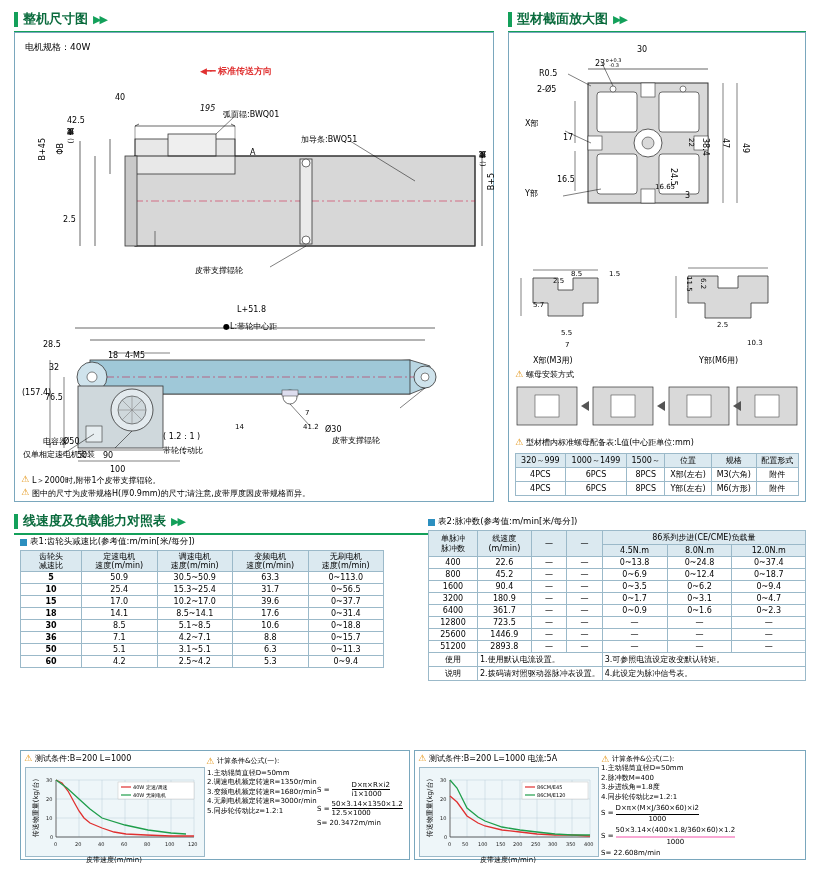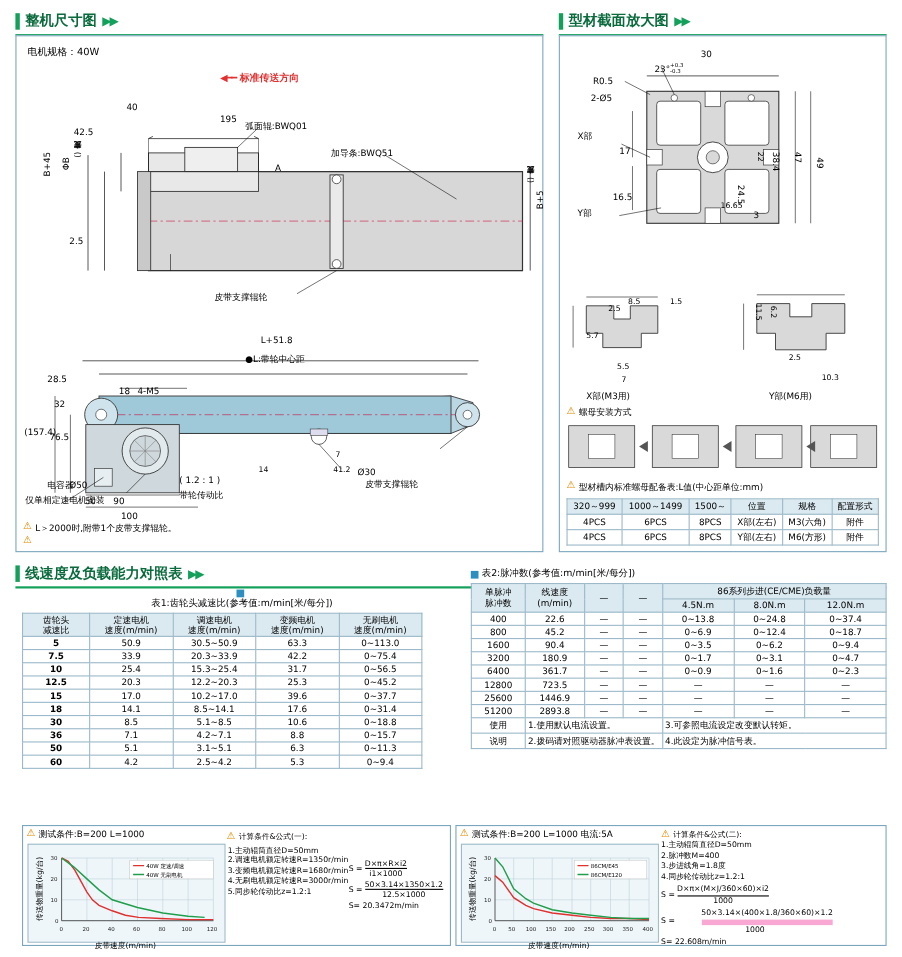--- a/index.html
+++ b/index.html
@@ -75,21 +75,21 @@
     <line x1="90" y1="58" x2="90" y2="93" stroke="#000" stroke-width="0.6"></line>
 
     <line x1="462" y1="75" x2="462" y2="165" stroke="#000" stroke-width="0.6"></line>
 
     <line x1="196" y1="53" x2="215" y2="35" stroke="#000" stroke-width="0.5"></line>
     <line x1="395" y1="100" x2="330" y2="60" stroke="#000" stroke-width="0.5"></line>
     <line x1="286" y1="165" x2="250" y2="186" stroke="#000" stroke-width="0.5"></line>
     <line x1="135" y1="165" x2="135" y2="150" stroke="#000" stroke-width="0.5"></line>
   </svg>
 
-  <div style="position:absolute;left:185px;top:71px;font-size:8px;">195</div>
+  <div style="position:absolute;left:185px;top:71px;font-size:8px;font-style:italic;">195</div>
   <div style="position:absolute;left:100px;top:60px;font-size:8px;">40</div>
   <div style="position:absolute;left:52px;top:83px;font-size:8px;">42.5</div>
   <div style="position:absolute;left:23px;top:105px;font-size:8px;writing-mode:vertical-rl;transform:rotate(180deg);">B+45</div>
   <div style="position:absolute;left:41px;top:110px;font-size:8px;writing-mode:vertical-rl;transform:rotate(180deg);">ΦB</div>
   <div style="position:absolute;left:51px;top:105px;font-size:7px;writing-mode:vertical-rl;transform:rotate(180deg);">(皮带宽度)</div>
   <div style="position:absolute;left:235px;top:115px;font-size:8px;">A</div>
   <div style="position:absolute;left:48px;top:182px;font-size:8px;">2.5</div>
   <div style="position:absolute;left:472px;top:140px;font-size:8px;writing-mode:vertical-rl;transform:rotate(180deg);">B+5</div>
   <div style="position:absolute;left:463px;top:128px;font-size:7px;writing-mode:vertical-rl;transform:rotate(180deg);">(皮带宽度)</div>
 
@@ -160,20 +160,21 @@
   <div style="position:absolute;left:28px;top:403px;font-size:8px;">电容器</div>
   <div style="position:absolute;left:8px;top:416px;font-size:8px;">仅单相定速电机安装</div>
 
   <div style="position:absolute;left:6px;top:440px;width:470px;">
     <div class="note">
       <span class="warn">⚠</span>
       <span>L＞2000时,附带1个皮带支撑辊轮。</span>
     </div>
     <div class="note">
       <span class="warn">⚠</span>
+      <span>图中的尺寸为皮带规格H(厚0.9mm)的尺寸;请注意,皮带厚度因皮带规格而异。</span>
     </div>
   </div>
 </div>
 
 <div class="panel bd" style="left:508px;top:32px;width:298px;height:470px;background:#fff;">
 
   <svg width="290" height="205" style="position:absolute;left:4px;top:8px;">
 
     <rect x="75" y="42" width="120" height="120" fill="#d9d9d9" stroke="#333" stroke-width="1"></rect>
 
@@ -313,21 +314,21 @@
 <div class="panel" style="left:14px;top:512px;width:792px;">
   <div class="sec-title">
     <span class="bar"></span>
     <span>线速度及负载能力对照表</span>
     <span class="arrows">▶▶</span>
   </div>
   <div class="hr-green"></div>
 </div>
 
 <div class="panel" style="left:20px;top:536px;width:400px;">
-  <div style="display:flex;align-items:center;margin-bottom:2px;flex-direction:column;">
+  <div style="display:flex;align-items:center;margin-bottom:2px;">
     <span class="sq"></span>
     <span style="font-size:8.5px;">表1:齿轮头减速比(参考值:m/min[米/每分])</span>
   </div>
   <table class="grid" style="width:364px;">
     <thead>
         <tr>
       <th style="width:56px;line-height:1.15;">齿轮头<br>减速比</th>
       <th style="line-height:1.15;">定速电机<br>速度(m/min)</th>
       <th style="line-height:1.15;">调速电机<br>速度(m/min)</th>
       <th style="line-height:1.15;">变频电机<br>速度(m/min)</th>
@@ -336,39 +337,25 @@
       </thead>
     <tbody id="t1body">
         <tr>
           <td style="font-weight: bold;">5</td>
           <td>50.9</td>
           <td>30.5~50.9</td>
           <td>63.3</td>
           <td>0~113.0</td>
         </tr>
         <tr>
-          <td style="font-weight: bold;">7.5</td>
-          <td>33.9</td>
-          <td>20.3~33.9</td>
-          <td>42.2</td>
-          <td>0~75.4</td>
-        </tr>
-        <tr>
           <td style="font-weight: bold;">10</td>
           <td>25.4</td>
           <td>15.3~25.4</td>
           <td>31.7</td>
           <td>0~56.5</td>
-        </tr>
-        <tr>
-          <td style="font-weight: bold;">12.5</td>
-          <td>20.3</td>
-          <td>12.2~20.3</td>
-          <td>25.3</td>
-          <td>0~45.2</td>
         </tr>
         <tr>
           <td style="font-weight: bold;">15</td>
           <td>17.0</td>
           <td>10.2~17.0</td>
           <td>39.6</td>
           <td>0~37.7</td>
         </tr>
         <tr>
           <td style="font-weight: bold;">18</td>
@@ -571,28 +558,28 @@
   <div style="position:absolute;left:186px;top:18px;width:110px;font-size:7px;line-height:1.35;">
     <div>1.主动辊筒直径D=50mm</div>
     <div>2.调速电机额定转速R=1350r/min</div>
     <div>3.变频电机额定转速R=1680r/min</div>
     <div>4.无刷电机额定转速R=3000r/min</div>
     <div>5.同步轮传动比z=1.2:1</div>
   </div>
   <div style="position:absolute;left:296px;top:30px;width:92px;font-size:7px;">
     <div style="display:flex;align-items:center;gap:2px;">
       <span>S =</span>
-      <span style="display:inline-block;text-align:center;">
+      <span style="display:inline-block;margin-left:20px;">
         <span style="display:block;border-bottom:1px solid #000;">D×π×R×i2</span>
         <span style="display:block;">i1×1000</span>
       </span>
     </div>
     <div style="display:flex;align-items:center;gap:2px;margin-top:2px;">
       <span>S =</span>
-      <span style="display:inline-block;text-align:center;">
+      <span style="display:inline-block;">
         <span style="display:block;border-bottom:1px solid #000;">50×3.14×1350×1.2</span>
         <span style="display:block;">12.5×1000</span>
       </span>
     </div>
     <div style="margin-top:2px;">S= 20.3472m/min</div>
   </div>
 </div>
 
 <div class="panel bd" style="left:414px;top:750px;width:392px;height:110px;background:#fff;">
   <div style="display:flex;gap:3px;padding:2px 3px;align-items:center;">
@@ -660,21 +647,21 @@
     <div style="display:flex;align-items:center;gap:2px;margin-top:2px;">
       <span>S =</span>
       <span style="display:inline-block;text-align:center;">
         <span style="display:block;border-bottom:1px solid #000;">D×π×(M×J/360×60)×i2</span>
         <span style="display:block;">1000</span>
       </span>
     </div>
     <div style="display:flex;align-items:center;gap:2px;margin-top:2px;">
       <span>S =</span>
       <span style="display:inline-block;text-align:center;">
-        <span style="display:block;border-bottom:5px solid #f9a8d4;margin-left:22px;">50×3.14×(400×1.8/360×60)×1.2</span>
+        <span style="display:block;border-bottom:2px solid #f9a8d4;">50×3.14×(400×1.8/360×60)×1.2</span>
         <span style="display:block;">1000</span>
       </span>
     </div>
     <div style="margin-top:2px;">S= 22.608m/min</div>
   </div>
 </div>
 
 <div style="position:absolute;left:206px;top:756px;width:130px;font-size:7px;display:flex;gap:3px;align-items:center;">
   <span class="warn">⚠</span>
   <span>计算条件&amp;公式(一):</span>

